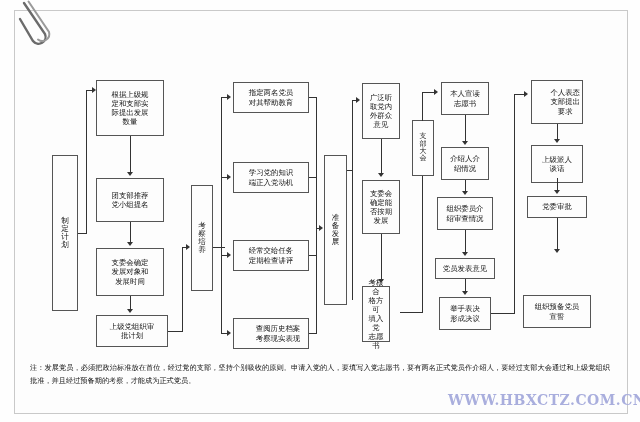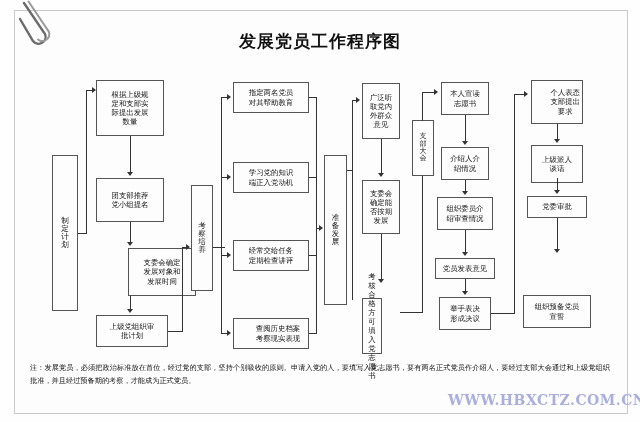--- a/index.html
+++ b/index.html
@@ -63,21 +63,20 @@
 <body>
 
 <div id="page">
   <div class="sheet-border"></div>
 
   <svg class="clip" viewBox="0 0 46 52">
     <path d="M9 3 L30 34 a7 7 0 0 1 -12 7 L5 19" fill="none" stroke="#6b6b6b" stroke-width="2.4" stroke-linecap="round"></path>
     <path d="M13.5 1.5 L34 32 a7 7 0 0 1 -11 7.5" fill="none" stroke="#9a9a9a" stroke-width="2.0" stroke-linecap="round"></path>
   </svg>
 
-  <div class="title">发展党员工作程序图</div>
 
   <div class="vnode" style="left:52px;top:155px;width:26px;height:156px;">
     <span>制</span>
     <span>定</span>
     <span>计</span>
     <span>划</span>
   </div>
 
   <div class="node" style="left:96px;top:80px;width:68px;height:56px;">
     <span>
@@ -86,21 +85,21 @@
       <span>际提出发展</span>
       <span>数量</span>
     </span>
   </div>
   <div class="node" style="left:96px;top:178px;width:68px;height:44px;">
     <span>
       <span>团支部推荐</span>
       <span>党小组提名</span>
     </span>
   </div>
-  <div class="node" style="left:96px;top:248px;width:68px;height:48px;margin-left:32px;">
+  <div class="node" style="left:96px;top:248px;width:68px;height:48px;">
     <span>
       <span>支委会确定</span>
       <span>发展对象和</span>
       <span>发展时间</span>
     </span>
   </div>
   <div class="node" style="left:96px;top:315px;width:72px;height:32px;">
     <span>
       <span>上级党组织审</span>
       <span>批计划</span>
@@ -195,21 +194,21 @@
     </span>
   </div>
   <div class="node" style="left:362px;top:180px;width:38px;height:54px;">
     <span>
       <span>支委会</span>
       <span>确定能</span>
       <span>否按期</span>
       <span>发展</span>
     </span>
   </div>
-  <div class="node" style="left:362px;top:298px;width:20px;height:56px;">
+  <div class="node" style="left:362px;top:286px;width:28px;height:56px;">
     <span>
       <span>考核合</span>
       <span>格方可</span>
       <span>填入党</span>
       <span>志愿书</span>
     </span>
   </div>
 
   <div class="arrow ar-r" style="left:356px;top:97px;"></div>
   <div class="ln lnh" style="left:352px;top:100px;width:5px;"></div>

